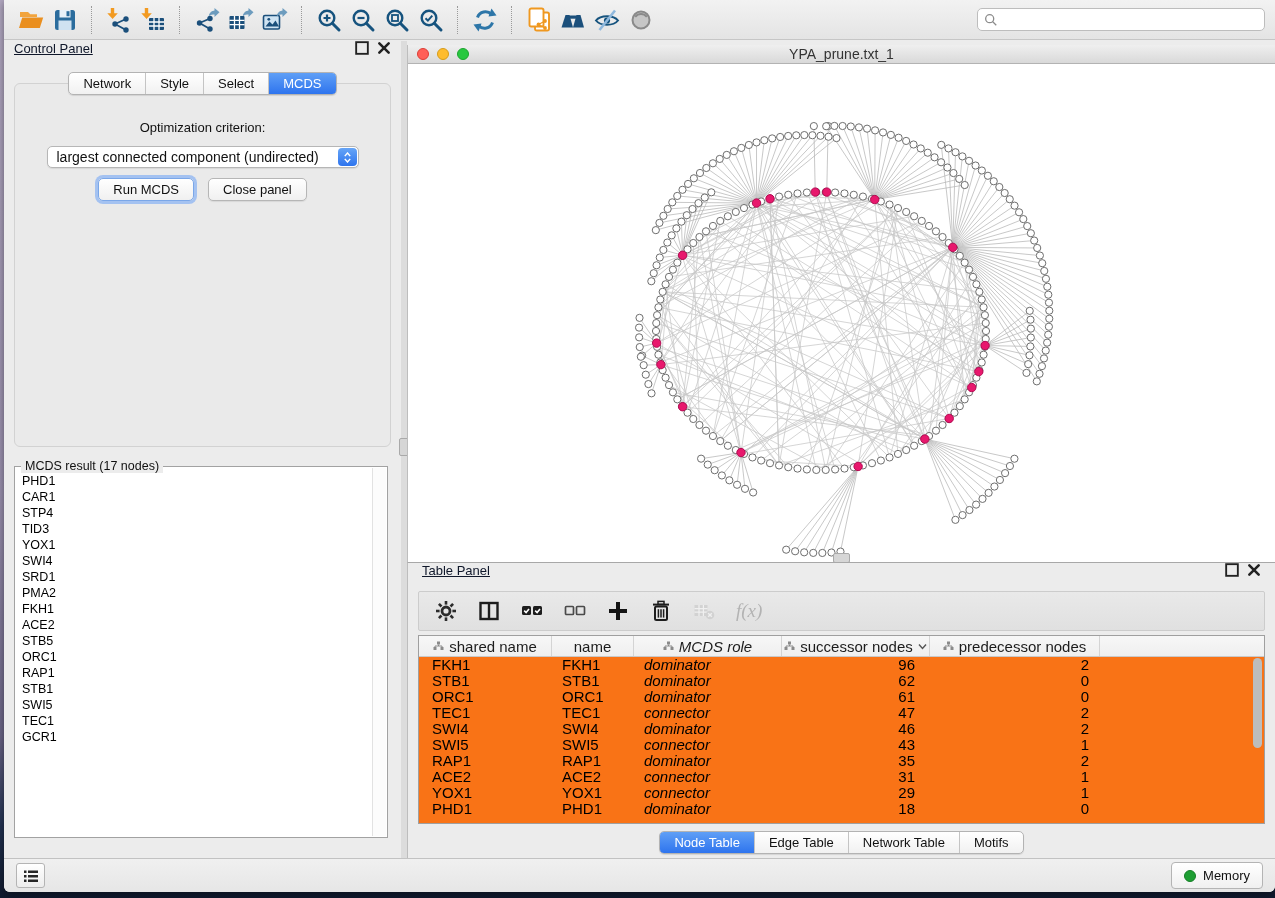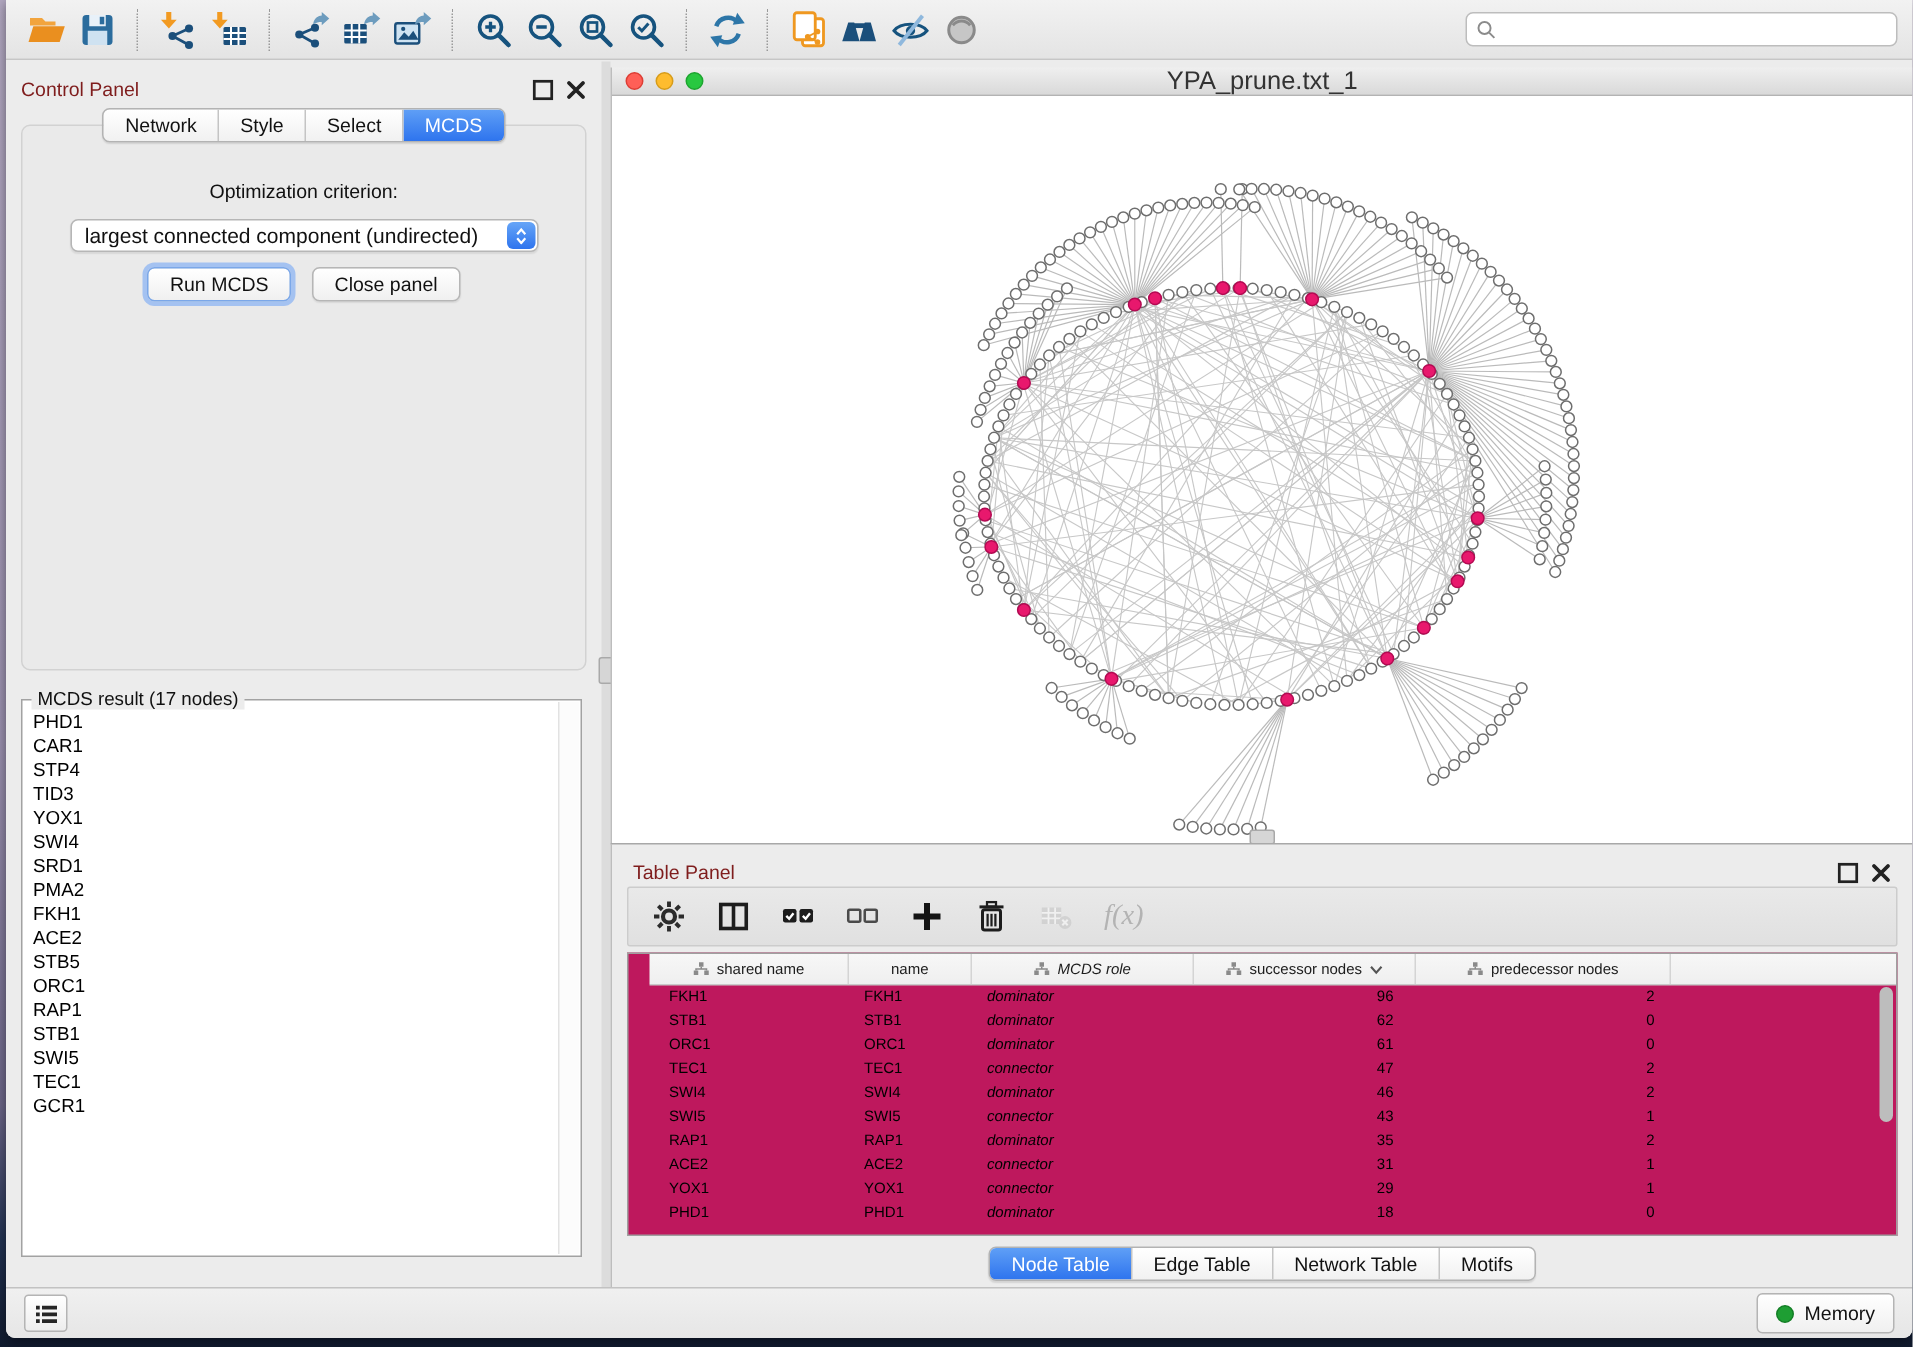--- a/index.html
+++ b/index.html
@@ -24,21 +24,21 @@
   .tb-btn svg{width:26px;height:26px;}
   .tb-sep{width:1px;height:28px;border-left:1px dotted #9a9a9a;margin:0 9px;}
   .searchbox{
     margin-left:auto;width:288px;height:23px;background:#fff;
     border:1px solid #bdbdbd;border-radius:5px;display:flex;align-items:center;padding-left:6px;box-sizing:border-box;
   }
   .searchbox svg{width:14px;height:14px;flex:0 0 auto;}
   .searchbox input{border:none;outline:none;flex:1;font:12px "Liberation Sans",sans-serif;background:transparent;margin-left:5px;}
   
   .control-panel{position:absolute;left:0;top:41px;width:397px;height:817px;background:#ececec;}
-  .panel-titlebar{height:26px;display:flex;align-items:flex-end;padding:0 10px;font-size:13px;color:#7f1d1d;}
+  .panel-titlebar{height:26px;display:flex;align-items:flex-start;padding:0 10px;font-size:13px;color:#0f172a;text-decoration:underline;}
   .panel-titlebar .sp{flex:1;}
   .win-icon{width:14px;height:14px;margin-left:8px;display:flex;align-items:center;justify-content:center;}
   .cp-tabs{display:flex;justify-content:center;position:relative;z-index:2;margin-top:5px;}
   .seg{display:inline-flex;border:1px solid #b3b3b3;border-radius:5px;background:linear-gradient(#ffffff,#f1f1f1);overflow:hidden;box-shadow:0 1px 1px rgba(0,0,0,.10);}
   .seg button{font:13px "Liberation Sans",sans-serif;padding:3px 14px;border:none;background:transparent;border-left:1px solid #c4c4c4;color:#111;cursor:default;}
   .seg button:first-child{border-left:none;}
   .seg button.active{background:linear-gradient(#5f9ff6,#2e74ee);color:#fff;}
   .cp-content{
     margin:-12px 10px 0 10px;height:364px;border:1px solid #d2d2d2;border-radius:6px;
     background:#eaeaea;position:relative;z-index:1;text-align:center;box-sizing:border-box;padding-top:36px;
@@ -70,37 +70,37 @@
   
   .vsplit{position:absolute;left:397px;top:41px;width:6px;height:817px;background:#dcdcdc;}
   .vhandle{position:absolute;left:395px;top:438px;width:9px;height:16px;background:#d6d6d6;border:1px solid #a9a9a9;border-radius:2px;}
   .hhandle{position:absolute;left:829px;top:553px;width:15px;height:8px;background:#d6d6d6;border:1px solid #a9a9a9;border-radius:2px;}
   
   .network-window{position:absolute;left:403px;top:45px;width:868px;height:517px;border-left:1px solid #bdbdbd;box-sizing:border-box;}
   .net-titlebar{
     height:18px;background:linear-gradient(#efefef,#d9d9d9);border-bottom:1px solid #b3b3b3;
     position:relative;display:flex;align-items:center;justify-content:center;
   }
-  .net-titlebar .title{font-size:17px;color:#333;}
+  .net-titlebar .title{font-size:14px;color:#333;}
   .lights{position:absolute;left:9px;top:3px;display:flex;gap:8px;}
   .light{width:12px;height:12px;border-radius:50%;}
   .net-canvas{height:498px;background:#fff;position:relative;}
   .net-canvas svg{position:absolute;left:0;top:0;}
   
   .table-panel{position:absolute;left:403px;top:562px;width:868px;height:296px;background:#ececec;border-top:1px solid #a8a8a8;border-left:1px solid #bdbdbd;box-sizing:border-box;}
   .tp-toolbar{
     margin:2px 10px 0 10px;height:40px;background:linear-gradient(#e9e9e9,#e0e0e0);border:1px solid #cccccc;border-radius:2px;
     display:flex;align-items:center;padding-left:16px;gap:19px;box-sizing:border-box;
   }
   .tp-tool{width:24px;height:24px;border:none;background:transparent;padding:0;display:flex;align-items:center;}
   .tp-tool svg{width:22px;height:22px;}
   .tp-tool .fx{font:italic 19px "Liberation Serif",serif;color:#b3b3b3;}
   .tp-table{
-    margin:4px 10px 0 10px;height:187px;border:1px solid #9f9f9f;background:#be185d;
-    position:relative;overflow:hidden;font-size:10px;padding-left:14px;
+    margin:4px 10px 0 10px;height:187px;border:1px solid #9f9f9f;background:#f97316;
+    position:relative;overflow:hidden;font-size:15px;
   }
   .thead{display:flex;height:20px;background:linear-gradient(#f7f7f7,#efefef);border-bottom:1px solid #c9c9c9;}
   .th{display:flex;align-items:center;justify-content:center;gap:5px;border-right:1px solid #d4d4d4;color:#1c1c1c;box-sizing:border-box;}
   .trow{display:flex;height:16px;line-height:16px;color:#000;}
   .td{box-sizing:border-box;white-space:nowrap;overflow:hidden;}
   .c0{width:133px;padding-left:13px;}
   .c1{width:82px;padding-left:10px;}
   .c2{width:148px;padding-left:10px;font-style:italic;}
   .c3{width:148px;text-align:right;padding-right:15px;}
   .c4{width:170px;text-align:right;padding-right:11px;}

